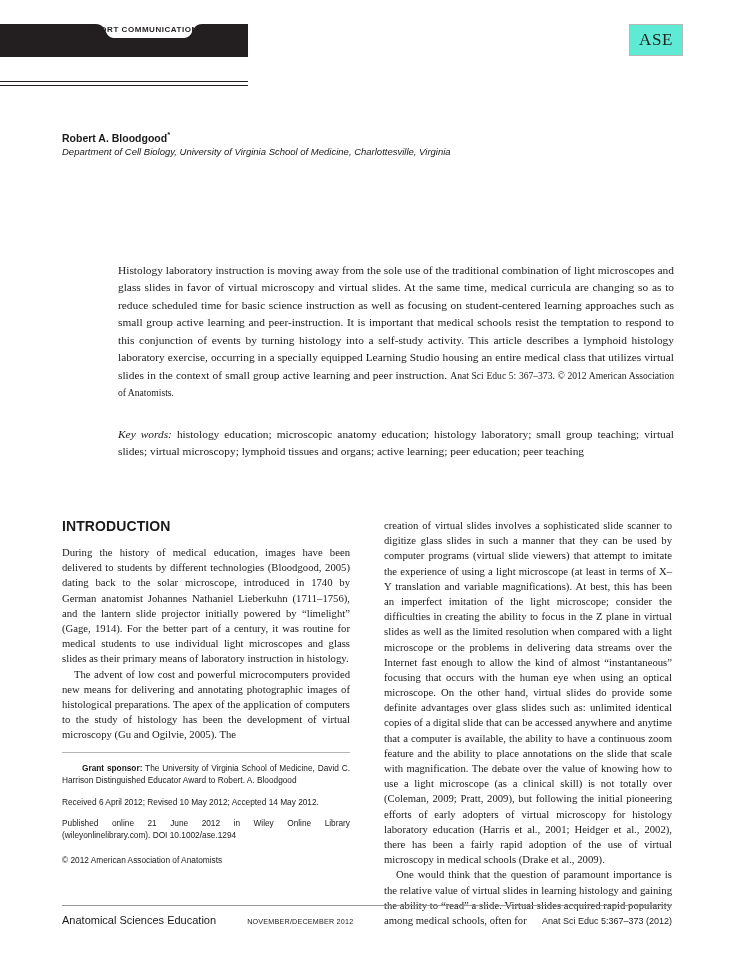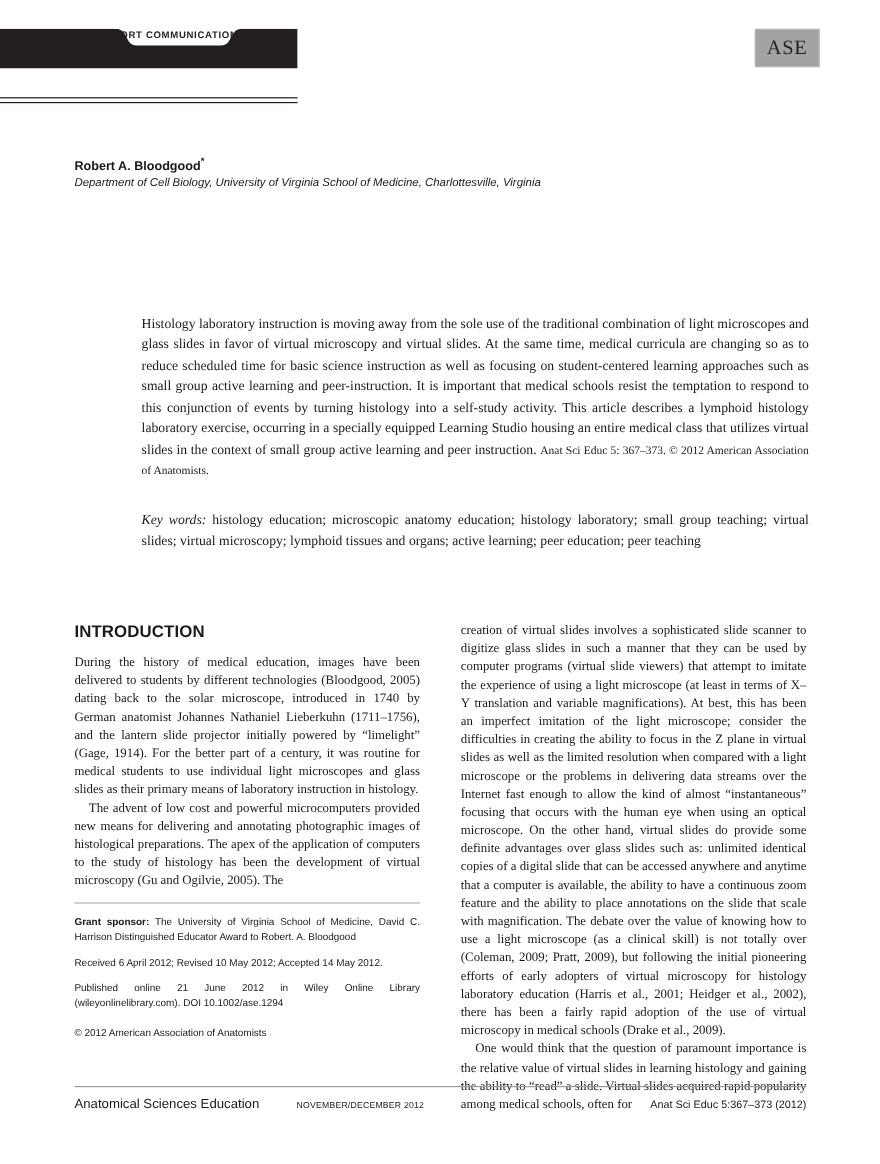--- a/index.html
+++ b/index.html
@@ -58,21 +58,21 @@
     border-top: 1px solid #231f20;
     border-bottom: 1px solid #231f20;
     background: #ffffff;
   }
   .ase-logo {
     position: absolute;
     right: 50px;
     top: 24px;
     width: 52px;
     height: 30px;
-    background: #a3a3a3;
+    background: #5eead4;
     border: 1px solid #b8b8b8;
     display: flex;
     align-items: center;
     justify-content: center;
     font-family: "Liberation Serif", serif;
     font-size: 17px;
     letter-spacing: 0.6px;
     color: #231f20;
   }
 
@@ -188,21 +188,21 @@
     padding-top: 9px;
   }
   .fn {
     font-family: "Liberation Sans", sans-serif;
     font-size: 8.3px;
     line-height: 1.48;
     text-align: justify;
     color: #1a1a1a;
     margin: 0 0 9px 0;
   }
-  .fn-bold { font-weight: 700; }
+  .fn-bold { font-weight: 700; margin-left: 20px; }
   .fn-last { margin-bottom: 0; }
   .fn-copyright {
     margin-top: 13px;
     font-family: "Liberation Sans", sans-serif;
     font-size: 8.3px;
     color: #1a1a1a;
   }
 
   
   .footer {

